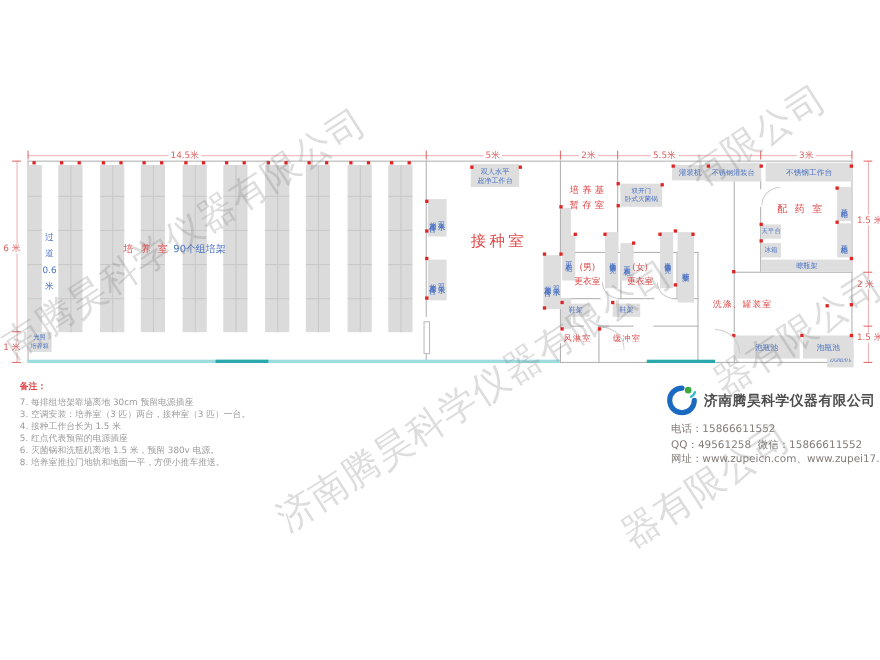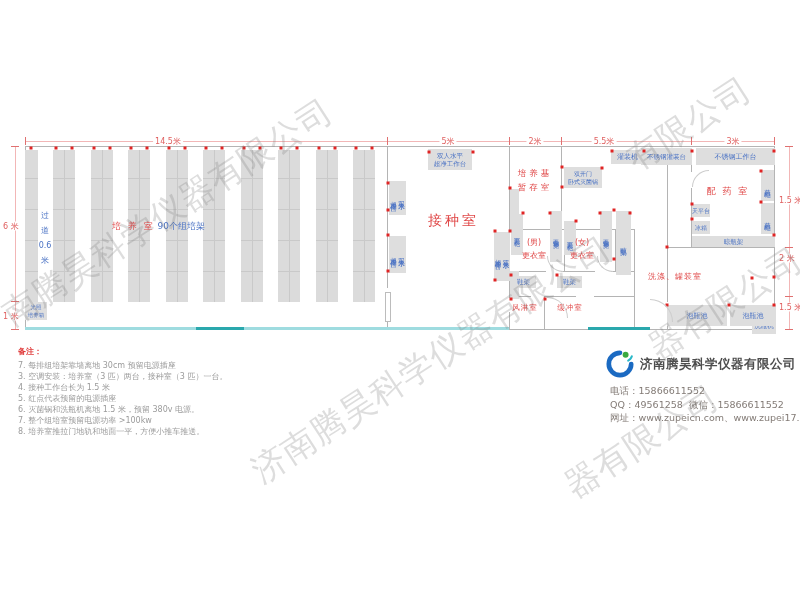--- a/index.html
+++ b/index.html
@@ -321,21 +321,20 @@
     </div>
 
   <div id="notes">
     <div class="title">备注：</div>
     <div id="note-list">
         <div class="note-item">7. 每排组培架靠墙离地 30cm 预留电源插座</div>
         <div class="note-item">3. 空调安装：培养室（3 匹）两台，接种室（3 匹）一台。</div>
         <div class="note-item">4. 接种工作台长为 1.5 米</div>
         <div class="note-item">5. 红点代表预留的电源插座</div>
         <div class="note-item">6. 灭菌锅和洗瓶机离地 1.5 米，预留 380v 电源。</div>
-        <div class="note-item">7. 整个组培室预留电源功率 &gt;100kw</div>
         <div class="note-item">8. 培养室推拉门地轨和地面一平，方便小推车推送。</div>
       </div>
   </div>
 
   <div id="company">
     <div class="hdr">
       <svg width="28" height="28" viewBox="0 0 30 30">
         <path d="M15 3 a12 12 0 1 0 12 12" fill="none" stroke="#1b6ac2" stroke-width="5" stroke-linecap="round"></path>
         <circle cx="21" cy="5" r="3.2" fill="#3aa93f"></circle>
         <path d="M23 12 q4 -2 5 -6" stroke="#29b8c8" stroke-width="2" fill="none"></path>

